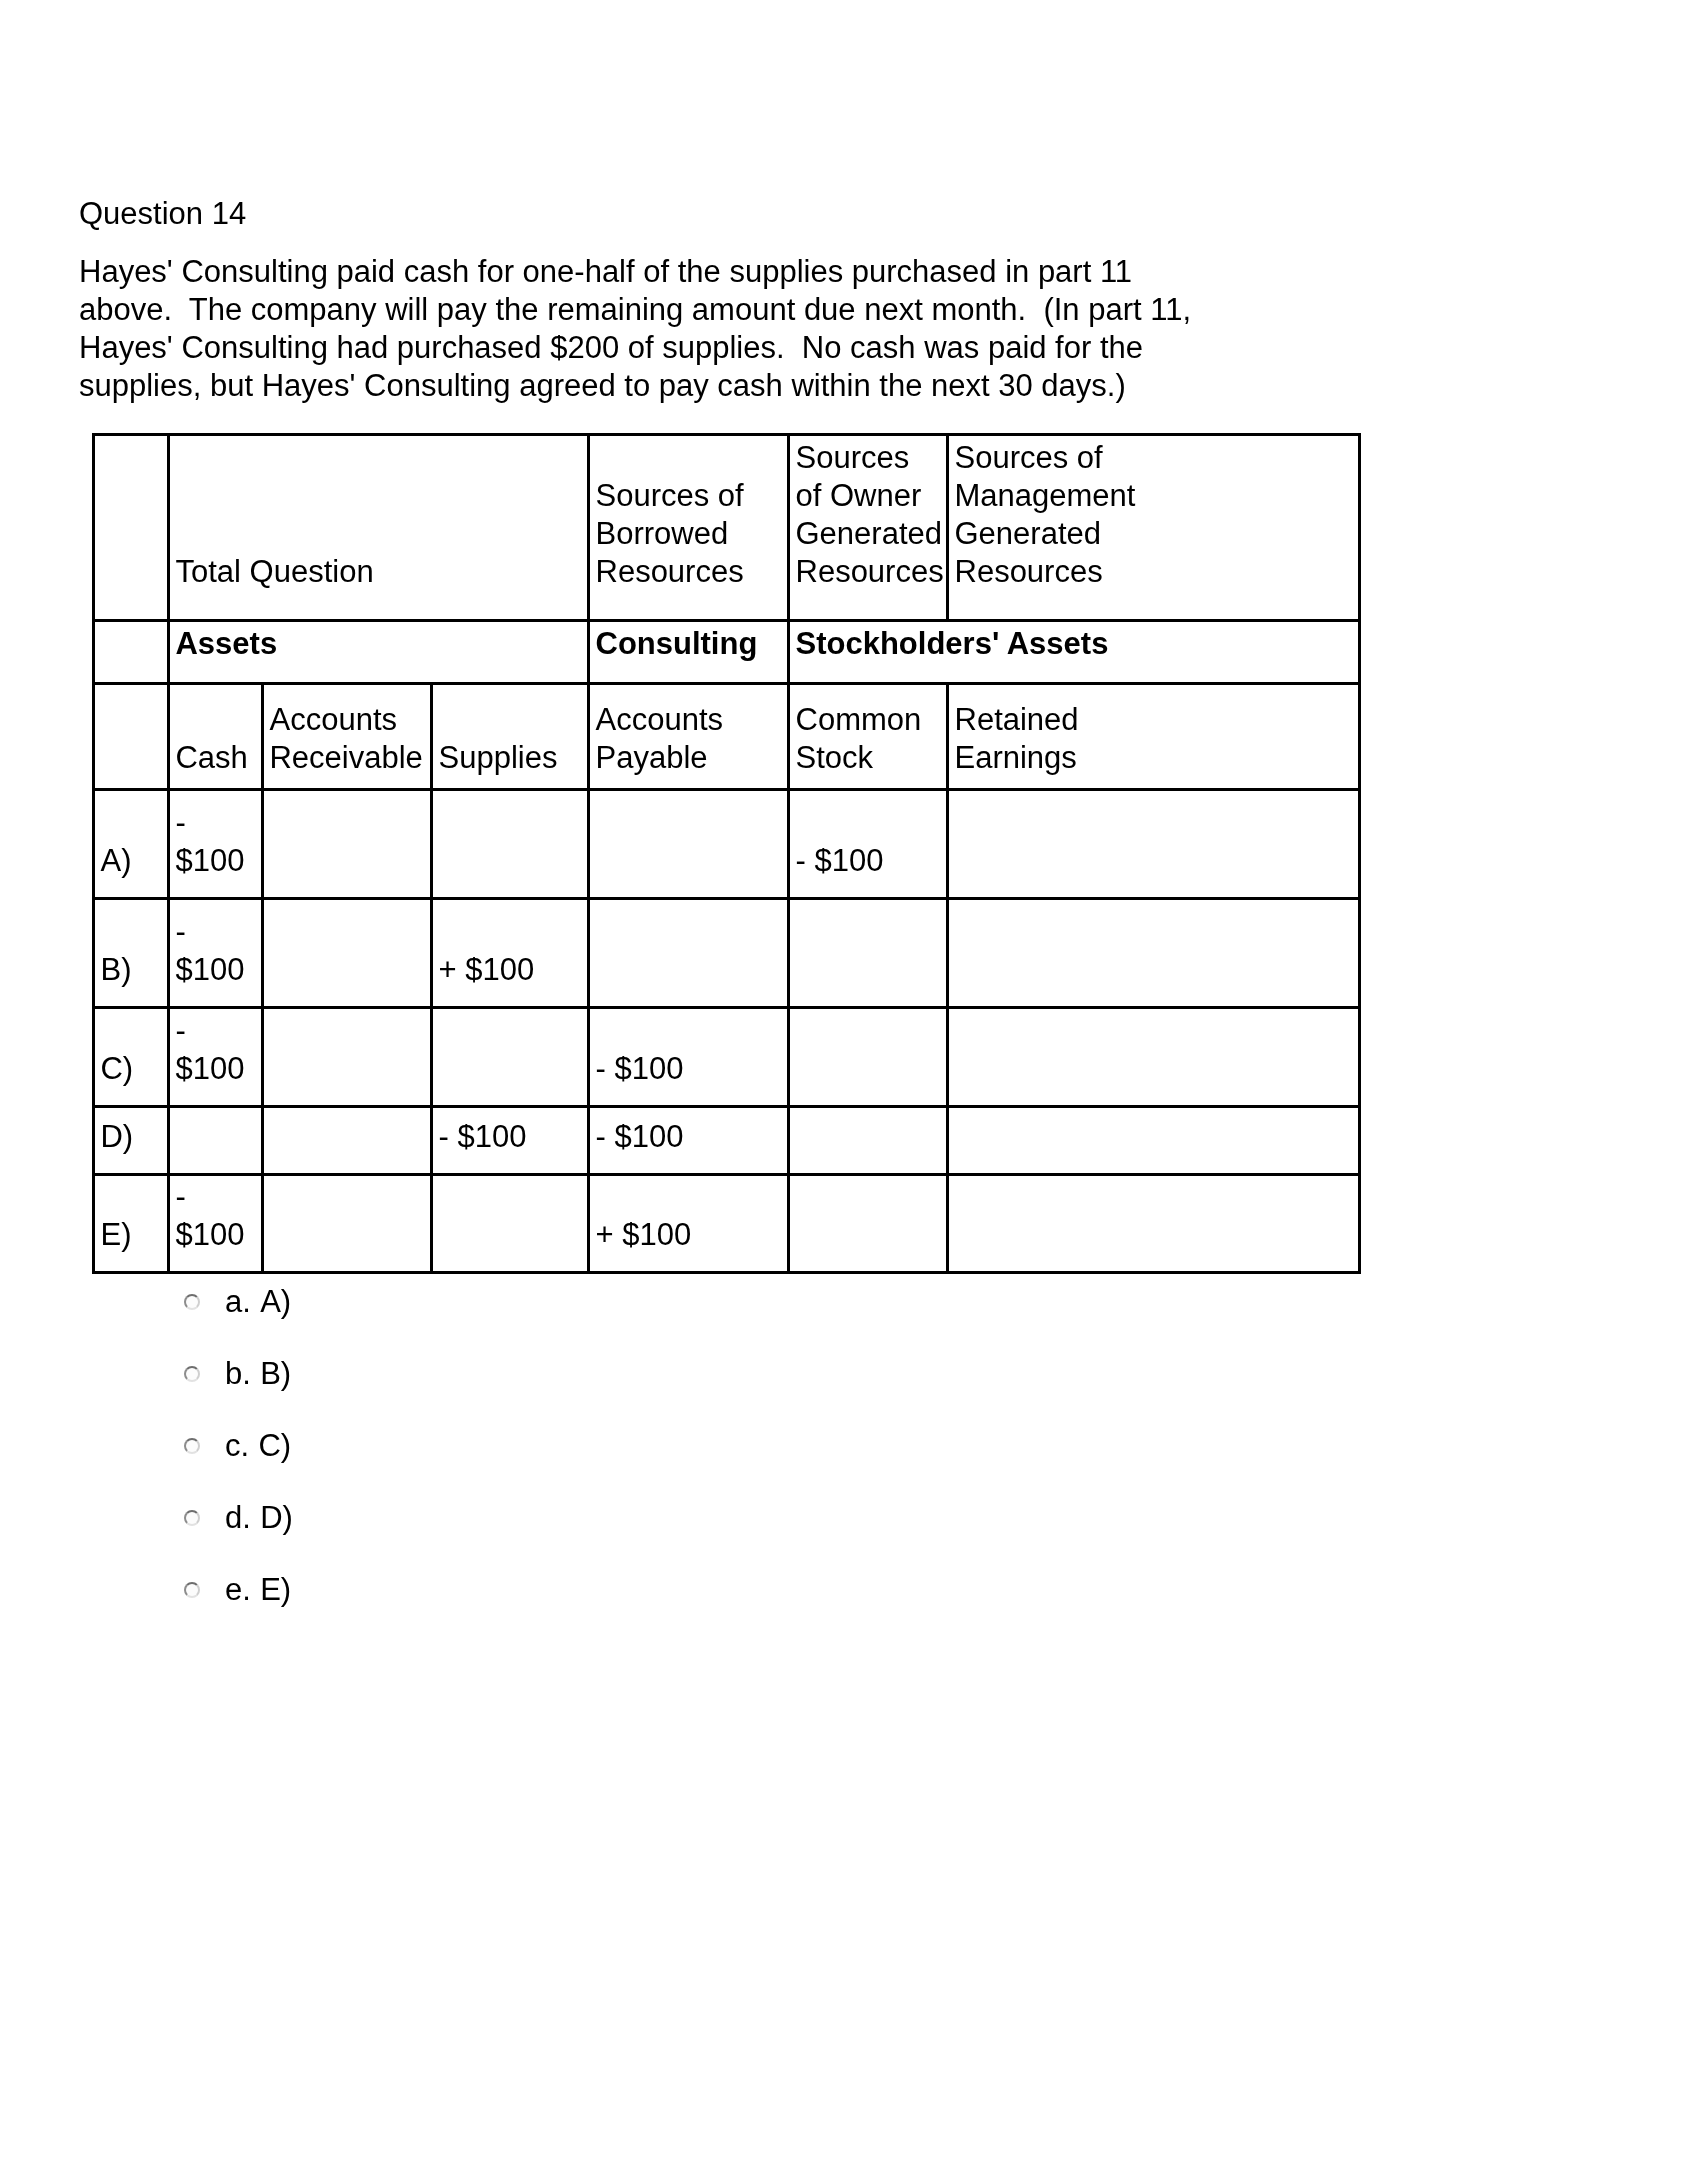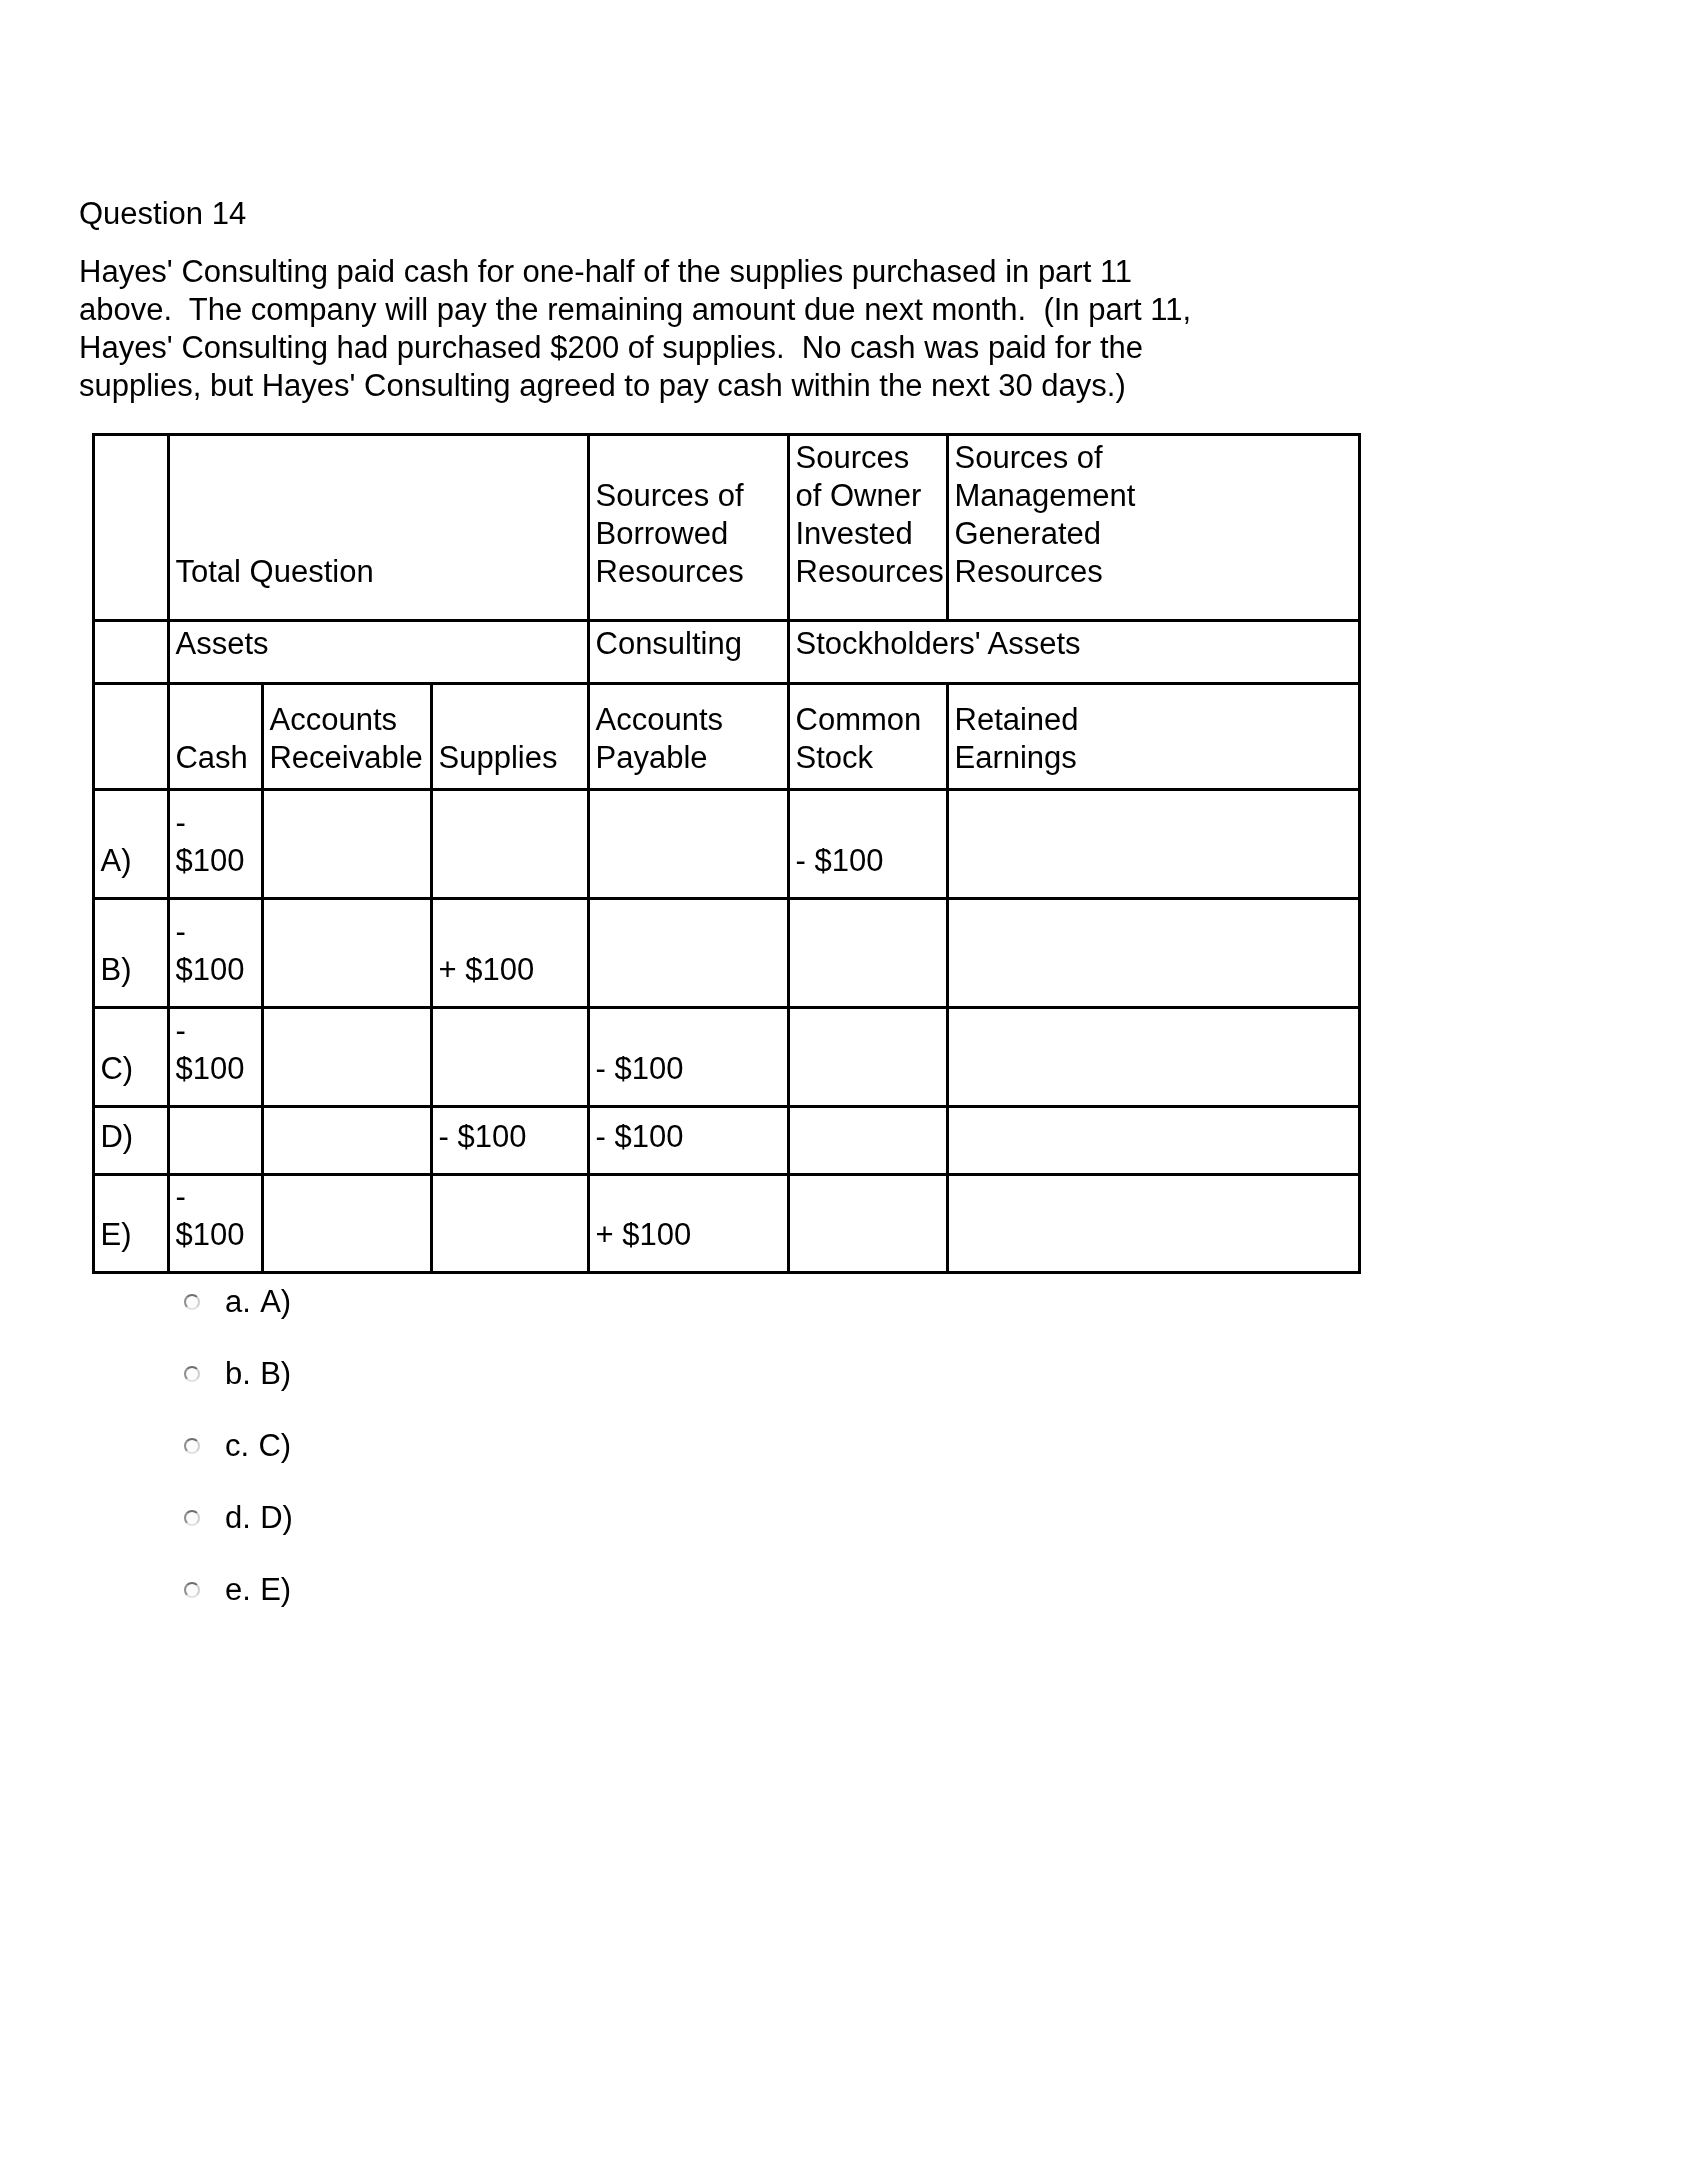--- a/index.html
+++ b/index.html
@@ -33,21 +33,21 @@
     border: 3.3px solid #000000;
     text-align: left;
     white-space: pre-wrap;
     overflow: hidden;
   }
   
   tr.r-h1 { height: 184px; }
   tr.r-h1 td { vertical-align: bottom; padding: 2.6px 1.3px 28px 5.3px; }
   
   tr.r-h2 { height: 63px; }
-  tr.r-h2 td { vertical-align: top; padding: 3.3px 1.3px 2.6px 5.3px; }
+  tr.r-h2 td { vertical-align: top; padding: 3.3px 1.3px 2.6px 5.3px; font-weight: bold; }
   
   tr.r-h3 { height: 106px; }
   tr.r-h3 td { vertical-align: bottom; padding: 2.6px 1.3px 10.6px 5.3px; }
   
   tr.r-data td { vertical-align: bottom; padding: 2.6px 1.3px 17px 5.3px; }
   tr.r-a { height: 109px; }
   tr.r-b { height: 109px; }
   tr.r-c { height: 99px; }
   tr.r-d { height: 68px; }
   tr.r-e { height: 86px; }
@@ -99,21 +99,21 @@
     </colgroup>
     <tbody>
         <tr class="r-h1">
       <td></td>
       <td colspan="3">Total Question</td>
       <td>Sources of
 Borrowed
 Resources</td>
       <td>Sources
 of Owner
-Invested
+Generated
 Resources</td>
       <td>Sources of
 Management
 Generated
 Resources</td>
     </tr>
     <tr class="r-h2">
       <td></td>
       <td colspan="3">Assets</td>
       <td>Consulting</td>

